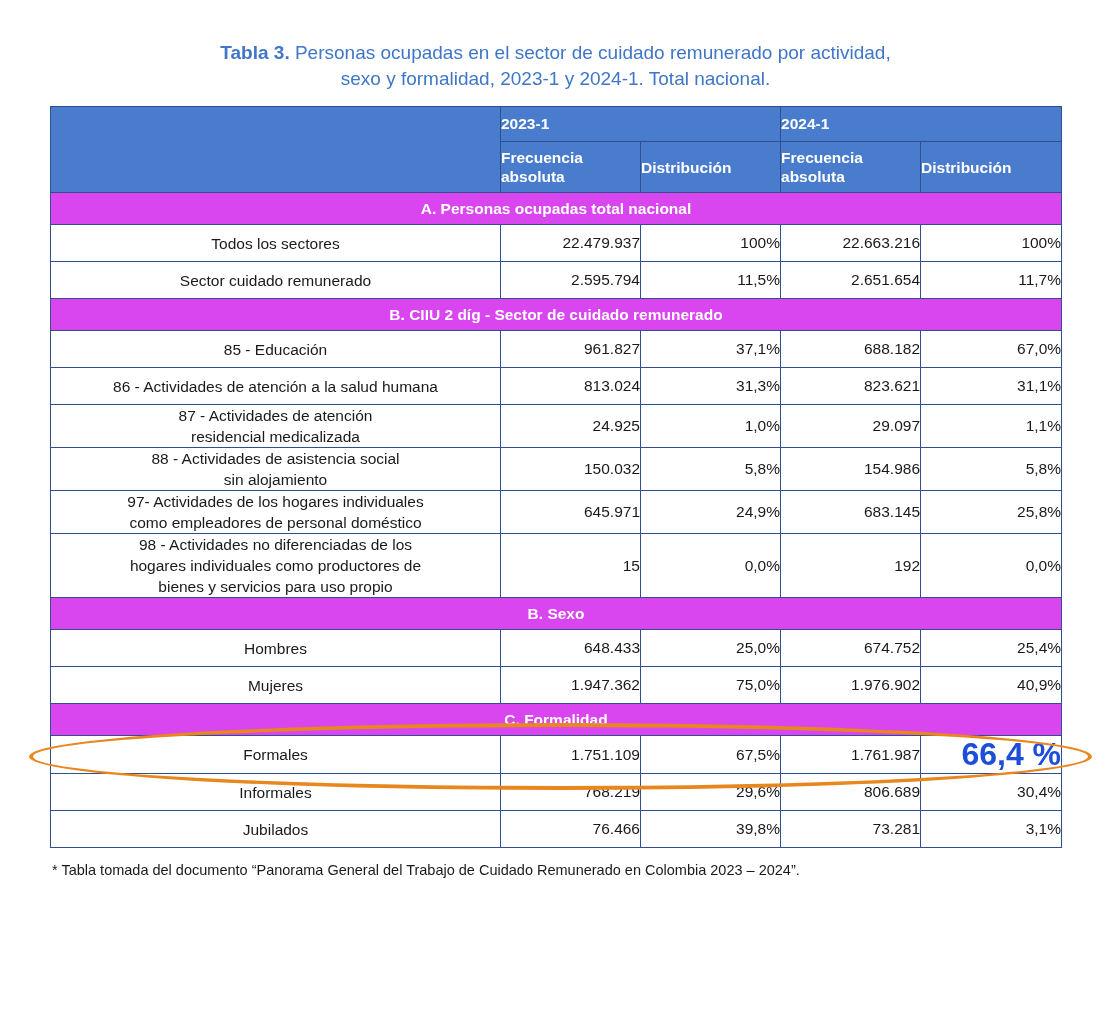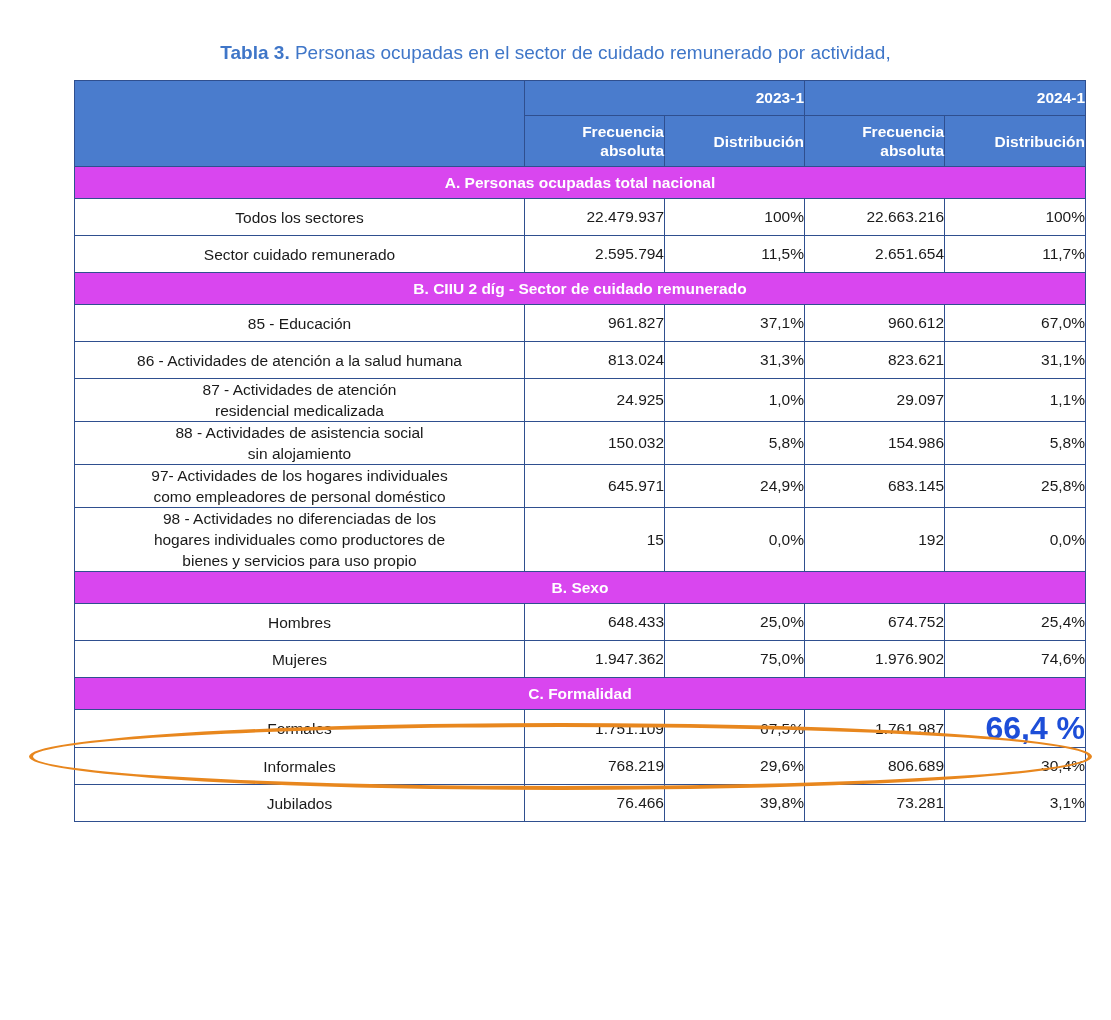--- a/index.html
+++ b/index.html
@@ -13,21 +13,21 @@
     font-family: "Liberation Sans", sans-serif;
     color: #1a1a1a;
     position: relative;
     overflow: hidden;
   }
   .page {
     width: 1111px;
     height: 1020px;
     position: relative;
     box-sizing: border-box;
-    padding: 0 74px;
+    padding: 0 50px;
   }
   .title {
     text-align: center;
     color: #3f76c8;
     font-size: 19px;
     line-height: 26px;
     font-weight: normal;
     padding-top: 40px;
     padding-bottom: 14px;
   }
@@ -42,21 +42,21 @@
   }
   table.main td, table.main th {
     border: 1px solid #2f4f8f;
     padding: 0;
     vertical-align: middle;
   }
   .hdr {
     background: #4a7ccd;
     color: #ffffff;
     font-weight: bold;
-    text-align: right;
+    text-align: left;
     height: 34px;
     font-size: 15.5px;
   }
   .hdr.two-line {
     height: 50px;
     line-height: 19px;
   }
   .section {
     background: #d946ef;
     color: #ffffff;
@@ -104,20 +104,21 @@
   col.c3 { width: 140px; }
   col.c4 { width: 141px; }
 </style>
 </head>
 <body>
 
 <div class="page">
 
   <div class="title">
     <span class="strong">Tabla 3.</span><span> Personas ocupadas en el sector de cuidado remunerado por actividad,</span><br>
+    <span>sexo y formalidad, 2023-1 y 2024-1. Total nacional.</span>
   </div>
 
   <table class="main">
     <colgroup>
       <col class="c0">
         <col class="c1">
         <col class="c2">
         <col class="c3">
         <col class="c4">
     </colgroup>
@@ -150,21 +151,21 @@
           <td class="val">2.651.654</td>
           <td class="val">11,7%</td>
         </tr>
         <tr>
           <td class="section" colspan="5">B. CIIU 2 díg - Sector de cuidado remunerado</td>
         </tr>
         <tr class="row-h">
           <td class="lbl">85 - Educación</td>
           <td class="val">961.827</td>
           <td class="val">37,1%</td>
-          <td class="val">960.612</td>
+          <td class="val">688.182</td>
           <td class="val">67,0%</td>
         </tr>
         <tr class="row-h">
           <td class="lbl">86 - Actividades de atención a la salud humana</td>
           <td class="val">813.024</td>
           <td class="val">31,3%</td>
           <td class="val">823.621</td>
           <td class="val">31,1%</td>
         </tr>
         <tr class="row-h">
@@ -203,21 +204,21 @@
           <td class="val">648.433</td>
           <td class="val">25,0%</td>
           <td class="val">674.752</td>
           <td class="val">25,4%</td>
         </tr>
         <tr class="row-h">
           <td class="lbl">Mujeres</td>
           <td class="val">1.947.362</td>
           <td class="val">75,0%</td>
           <td class="val">1.976.902</td>
-          <td class="val">74,6%</td>
+          <td class="val">40,9%</td>
         </tr>
         <tr>
           <td class="section" colspan="5">C. Formalidad</td>
         </tr>
         <tr class="row-h">
           <td class="lbl">Formales</td>
           <td class="val">1.751.109</td>
           <td class="val">67,5%</td>
           <td class="val">1.761.987</td>
           <td class="val highlight-val">66,4 %</td>
@@ -232,15 +233,16 @@
         <tr class="row-h">
           <td class="lbl">Jubilados</td>
           <td class="val">76.466</td>
           <td class="val">39,8%</td>
           <td class="val">73.281</td>
           <td class="val">3,1%</td>
         </tr>
       </tbody>
   </table>
 
+  <div class="footnote">* Tabla tomada del documento “Panorama General del Trabajo de Cuidado Remunerado en Colombia 2023 – 2024”.</div>
 
   <div class="oval" style="left: 28.5px; top: 722.5px; width: 1055.03px; height: 59px;"></div>
 </div>
 
 </body></html>

